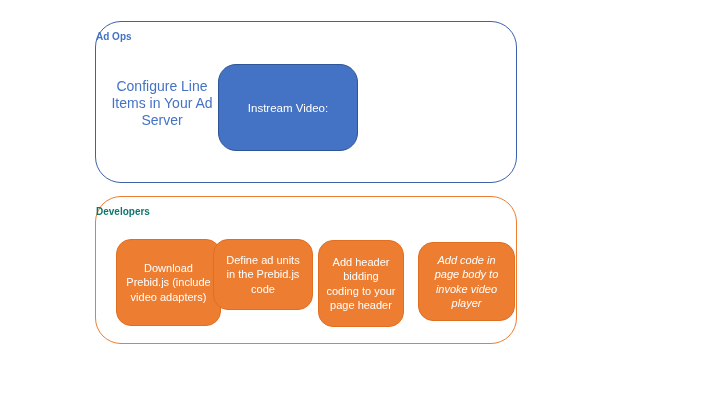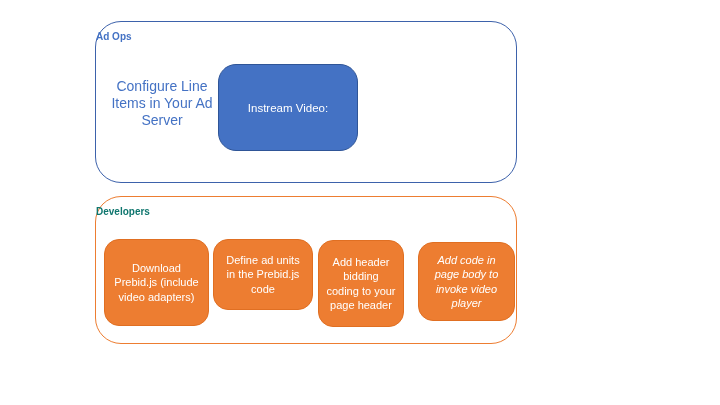--- a/index.html
+++ b/index.html
@@ -74,21 +74,21 @@
     border-radius: 15px;
     color: #ffffff;
     display: flex;
     align-items: center;
     justify-content: center;
     text-align: center;
     font-size: 11px;
     line-height: 14.5px;
     padding: 5px 7px;
   }
-  .dev-box.d1 { left: 8px;   top: 42px; width: 105px; height: 87px; }
+  .dev-box.d1 { left: 20px;   top: 42px; width: 105px; height: 87px; }
   .dev-box.d2 { left: 117px; top: 42px; width: 100px; height: 71px; }
   .dev-box.d3 { left: 222px; top: 43px; width: 86px;  height: 87px; }
   .dev-box.d4 { left: 322px; top: 45px; width: 97px;  height: 79px; font-style: italic; }
 </style>
 </head>
 <body>
 
 <div class="canvas">
 
   <section class="group adops">

